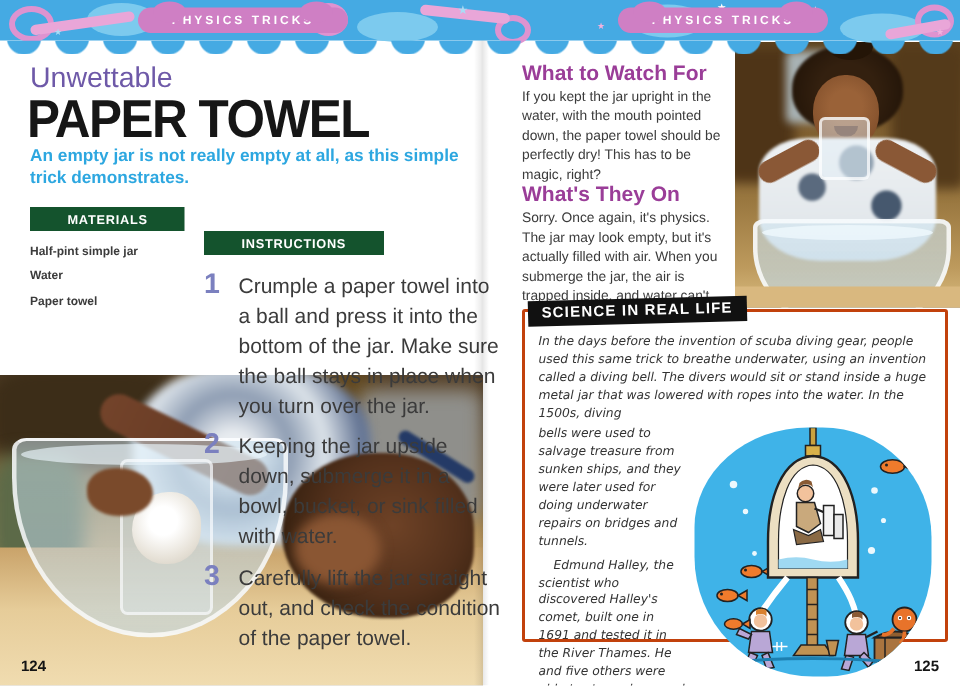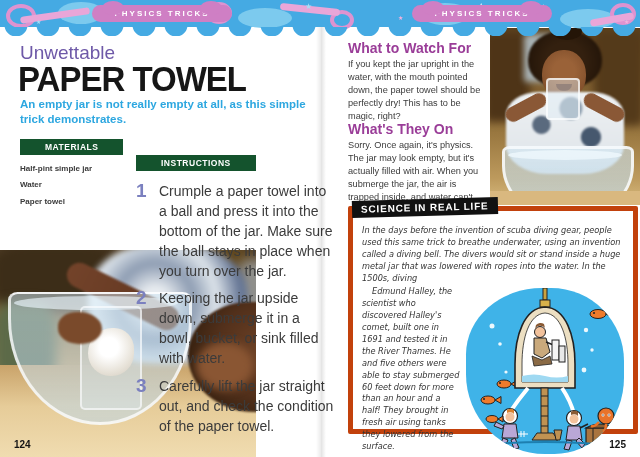--- a/index.html
+++ b/index.html
@@ -58,21 +58,21 @@
   .sec-badge{display:inline-block;background:#14532d;color:#ffffff;font-size:8.5px;font-weight:bold;
      letter-spacing:0.5px;padding:3px 25px;}
   .mat-list{margin-top:9px;}
   .mat-item{font-size:8px;font-weight:bold;color:#3b3b3b;line-height:1.3;margin-bottom:6px;}
   .steps{margin-top:11px;}
   .step{display:flex;margin-bottom:8px;}
   .step-num{font-size:19px;font-weight:900;color:#7b80bf;width:15px;margin-right:8px;line-height:0.9;}
   .step-text{font-size:14px;color:#3b3b3b;line-height:1.42;flex:1;}
 
   
-  .photo-left{position:absolute;left:0;top:250px;width:256px;height:207px;overflow:hidden;background:#a3a3a3;}
+  .photo-left{position:absolute;left:0;top:250px;width:322px;height:207px;overflow:hidden;background:#a3a3a3;}
   .pl-bg{position:absolute;inset:0;
      background:linear-gradient(180deg,#55412a 0%,#6f5633 16%,#8a6a3c 30%,#a5854f 44%,#c9a469 58%,#e4c48e 74%,#eed6a5 100%);}
   .blob{position:absolute;border-radius:30%;filter:blur(6px);}
   .pl-cab1{left:-10px;top:-8px;width:130px;height:70px;background:#3c2d18;}
   .pl-cab2{left:120px;top:-10px;width:130px;height:60px;background:#63491f;}
   .pl-appl{left:238px;top:10px;width:84px;height:86px;background:#8f8f8b;border-radius:12%;}
   .pl-tile{left:-8px;top:52px;width:64px;height:84px;background:#5c6a48;}
   .pl-counter{position:absolute;left:0;bottom:0;width:322px;height:92px;
      background:linear-gradient(180deg,#c9a36a 0%,#e6cc99 45%,#f0dcb0 100%);}
   .pl-shirt{position:absolute;left:88px;top:-6px;width:160px;height:120px;border-radius:42%;filter:blur(3px);
@@ -137,21 +137,21 @@
   .pr-counter{position:absolute;left:0;bottom:0;width:150px;height:14px;background:#d9b87f;}
 
   .wtw-h,.wgo-h{position:absolute;left:348px;font-size:14px;font-weight:900;color:#9a3d98;z-index:2;}
   .wtw-h{top:40px;} .wgo-h{top:121px;}
   .wtw-p,.wgo-p{position:absolute;left:348px;width:138px;font-size:9.2px;color:#3b3b3b;
      line-height:1.42;z-index:2;}
   .wtw-p{top:58px;} .wgo-p{top:139px;}
 
   
   .sci-box{position:absolute;left:348px;top:206px;width:280px;height:218px;background:#ffffff;
-     border:5px solid #c2410c;border-radius:2px;z-index:2;}
+     border:2px solid #c2410c;border-radius:2px;z-index:2;}
   .sci-label{position:absolute;left:352px;top:199px;background:#111111;color:#ffffff;
      font-size:10px;font-weight:900;letter-spacing:0.8px;padding:3px 9px;
      transform:rotate(-1.5deg);z-index:3;}
   .sci-inner{position:absolute;inset:0;padding:14px 9px 6px 9px;box-sizing:border-box;
      font-family:"DejaVu Sans",sans-serif;font-style:italic;font-size:8.2px;color:#333333;line-height:1.45;}
   .sci-intro{margin:0 0 2px 0;}
   .sci-cols{display:flex;}
   .sci-left{width:98px;flex:0 0 98px;}
   .sci-left p{margin:0 0 4px 0;}
   .sci-p2{text-indent:10px;}
@@ -263,20 +263,21 @@
   <div class="wtw-h">What to Watch For</div>
   <div class="wtw-p">If you kept the jar upright in the water, with the mouth pointed down, the paper towel should be perfectly dry! This has to be magic, right?</div>
   <div class="wgo-h">What's They On</div>
   <div class="wgo-p">Sorry. Once again, it's physics. The jar may look empty, but it's actually filled with air. When you submerge the jar, the air is trapped inside, and water can't get in to wet the paper towel.</div>
 
   <div class="sci-box">
     <div class="sci-inner">
       <p class="sci-intro">In the days before the invention of scuba diving gear, people used this same trick to breathe underwater, using an invention called a diving bell. The divers would sit or stand inside a huge metal jar that was lowered with ropes into the water. In the 1500s, diving</p>
       <div class="sci-cols">
         <div class="sci-left">
+          <p>bells were used to salvage treasure from sunken ships, and they were later used for doing underwater repairs on bridges and tunnels.</p>
           <p class="sci-p2">Edmund Halley, the scientist who discovered Halley's comet, built one in 1691 and tested it in the River Thames. He and five others were able to stay submerged 60 feet down for more than an hour and a half! They brought in fresh air using tanks they lowered from the surface.</p>
         </div>
         <div class="sci-illo">
           <svg width="100%" height="100%" viewBox="0 0 158 166">
 
             <circle cx="26" cy="38" r="2.5" fill="#ffffff" opacity="0.9"></circle>
             <circle cx="34" cy="56" r="1.8" fill="#ffffff" opacity="0.9"></circle>
             <circle cx="120" cy="42" r="2.2" fill="#ffffff" opacity="0.9"></circle>
             <circle cx="126" cy="62" r="1.7" fill="#ffffff" opacity="0.9"></circle>
             <circle cx="118" cy="82" r="2.4" fill="#ffffff" opacity="0.9"></circle>

